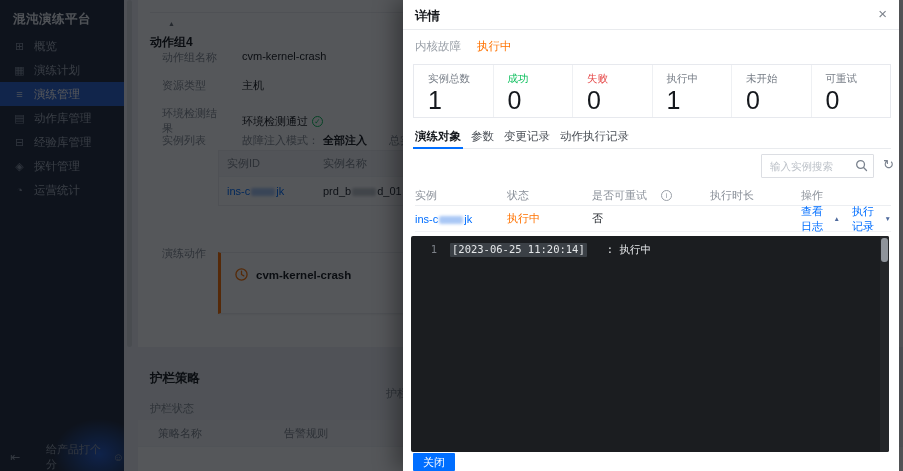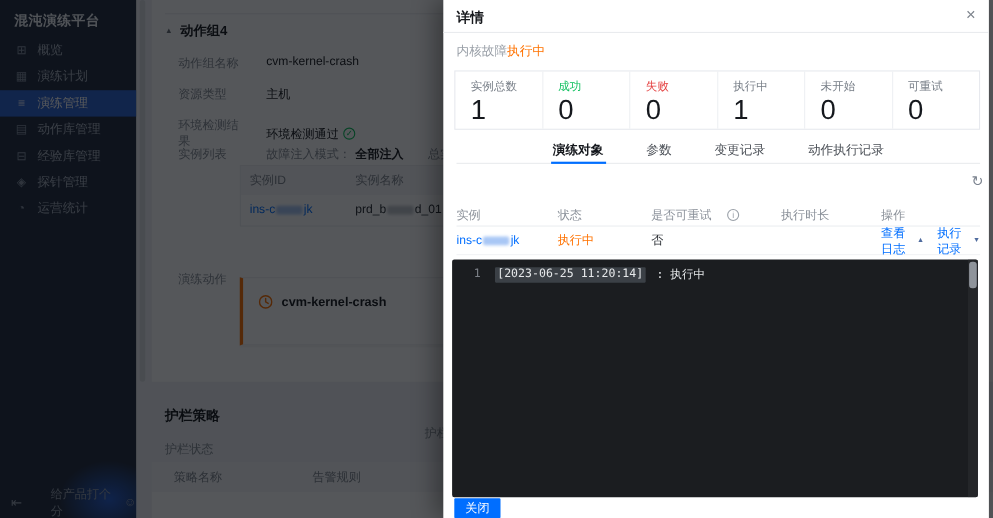--- a/index.html
+++ b/index.html
@@ -20,21 +20,21 @@
   .sb-footer { position:absolute; bottom:0; left:0; right:0; height:28px; display:flex; align-items:center; color:#97a0ae; font-size:11px; }
   .sb-footer .collapse { margin-left:10px; font-size:12px; }
   .sb-footer .rate { margin-left:26px; display:flex; align-items:center; gap:4px; }
   .sb-footer .rate .smiley { font-size:11px; }
 
   
   .main { position:absolute; left:124px; top:0; width:779px; height:471px; background:#eef0f4; z-index:1; }
   .v-scrollbar { position:absolute; left:3px; top:0; width:5px; height:347px; background:#d9dce1; border-radius:3px; }
   .bg-card { position:absolute; left:14px; right:0; top:0; height:347px; background:#ffffff; }
   .bg-divider { position:absolute; top:12px; left:12px; right:14px; border-bottom:1px solid #ececf0; }
-  .bg-group-head { position:absolute; top:20px; left:12px; display:flex; align-items:center; gap:7px; }
+  .bg-group-head { position:absolute; top:20px; left:12px; display:flex; align-items:center; gap:7px;flex-direction:column; }
   .bg-group-head .tri { font-size:7px; color:#6b7077; }
   .bg-group-head .t { font-weight:bold; font-size:12px; color:#17191d; }
   .bg-field { position:absolute; left:24px; display:flex; }
   .bg-field .fl { width:56px; color:#878d96; font-size:11px; }
   .bg-field .fv { margin-left:24px; color:#17191d; font-size:11px; }
   .env-pass { color:#0abf5b; display:flex; align-items:center; gap:4px; }
   .check-circle { width:11px; height:11px; border:1px solid #0abf5b; border-radius:50%; font-size:7.5px; line-height:9px; text-align:center; color:#0abf5b; display:inline-block; }
   .inject { display:flex; gap:4px; align-items:center; font-size:11px; }
   .inject .g { color:#878d96; } .inject .b { color:#17191d; font-weight:bold; }
   .inject .spacer { width:14px; }
@@ -61,29 +61,29 @@
   .guard-table .erow { height:25px; background:#fff; border-top:1px solid #f0f1f4; }
 
   
   .overlay { position:absolute; inset:0; background:rgba(4,7,12,.68); z-index:5; }
 
   
   .panel { position:absolute; left:403px; top:0; width:496px; height:471px; background:#fff; z-index:10; box-shadow:-8px 0 20px rgba(0,0,0,.35); }
   .p-header { position:absolute; top:0; left:0; right:0; height:30px; border-bottom:1px solid #e9ebee; }
   .p-title { position:absolute; left:12px; top:8px; font-weight:bold; font-size:12.5px; color:#17191d; }
   .p-close { position:absolute; right:12px; top:5px; font-size:15px; color:#7d838c; cursor:pointer; line-height:18px; }
-  .p-statusrow { position:absolute; top:39px; left:12px; display:flex; align-items:center; font-size:11.5px; }
+  .p-statusrow { position:absolute; top:39px; left:12px; display:flex; align-items:center; gap:16px; font-size:11.5px; }
   .p-fault { color:#9aa0a8; }
   .p-exec { color:#ff7200; }
   .stats-box { position:absolute; top:64px; left:10px; right:8px; height:54px; border:1px solid #e7e9ee; display:flex; background:#fff; }
   .stat { flex:1; padding:7px 0 0 14px; }
   .stat + .stat { border-left:1px solid #eef0f3; }
   .stat-label { font-size:10.5px; color:#777e87; }
   .stat-value { font-size:25px; color:#15181d; line-height:1.05; margin-top:1px; font-weight:400; }
-  .tabs { position:absolute; top:129px; left:12px; right:8px; display:flex; gap:39px; border-bottom:1px solid #e9ebee; height:20px; font-size:11.5px; color:#4a4f56;justify-content:center; }
+  .tabs { position:absolute; top:129px; left:12px; right:8px; display:flex; gap:10px; border-bottom:1px solid #e9ebee; height:20px; font-size:11.5px; color:#4a4f56; }
   .tab { cursor:pointer; position:relative; white-space:nowrap; }
   .tab.active { font-weight:bold; color:#15181d; }
   .tab.active::after { content:""; position:absolute; left:-2px; right:-2px; bottom:-1px; height:2px; background:#006eff; }
   .search-row { position:absolute; top:152px; left:12px; right:0; height:28px; }
   .search-box { position:absolute; right:25px; top:2px; width:113px; height:24px; border:1px solid #dcdee3; border-radius:1px; }
   .search-box input { position:absolute; inset:0; border:0; outline:none; padding:0 24px 0 8px; font-size:10.5px; color:#333; font-family:inherit; background:transparent; }
   .search-box input::placeholder { color:#bcc1c8; }
   .search-icon { position:absolute; right:5px; top:4px; }
   .refresh { position:absolute; right:5px; top:5px; font-size:13px; color:#7a828e; cursor:pointer; line-height:16px; }
   .obj-table { position:absolute; top:186px; left:12px; right:8px; font-size:11px; }
@@ -92,21 +92,21 @@
   .trow.data { height:27px; border-top:1px solid #eceef1; border-bottom:1px solid #f2f3f6; }
   .tc1 { width:92px; } .tc2 { width:85px; } .tc3 { width:90px; display:flex; align-items:center; gap:14px; } .tc4 { width:91px;margin-left:28px; } .tc5 { flex:1; display:flex; align-items:center; gap:12px; }
   .info-i { width:11px; height:11px; border:1px solid #9aa0a8; border-radius:50%; color:#9aa0a8; font-size:8px; line-height:9px; text-align:center; display:inline-block; font-style:normal; }
   .op-link { color:#006eff; cursor:pointer; display:flex; align-items:center; gap:3px; }
   .op-link .caret { font-size:6.5px; color:#4f6b9e; }
   .st-orange { color:#ff7200; }
   .console { position:absolute; top:236px; left:8px; right:10px; height:216px; background:#1b1d20; border-radius:2px; font-family:"DejaVu Sans Mono","Liberation Mono",monospace; font-size:10.5px; overflow:hidden; }
   .log-line { display:flex; padding-top:7px; color:#e6e8ea; white-space:pre; }
   .log-ln { width:26px; text-align:right; margin-right:13px; color:#7c8087; }
   .log-ts { background:#3b4046; padding:0 2px; border-radius:1px; }
-  .log-msg { margin-left:10px; }
+  .log-msg { margin-left:20px; }
   .console-track { position:absolute; right:0; top:0; bottom:0; width:9px; background:#242629; }
   .console-thumb { position:absolute; right:1px; top:2px; width:7px; height:24px; background:#8f949b; border-radius:3px; }
   .close-btn { position:absolute; left:10px; top:453px; width:42px; height:18px; background:#006eff; color:#fff; text-align:center; line-height:18px; font-size:11px; border:none; border-radius:1px; cursor:pointer; font-family:inherit; }
 </style>
 </head>
 <body>
 
 <div class="app">
 
   <div class="sidebar">
@@ -259,20 +259,27 @@
     </div>
 
     <div class="tabs">
       <div class="tab active">演练对象</div>
       <div class="tab">参数</div>
       <div class="tab">变更记录</div>
       <div class="tab">动作执行记录</div>
     </div>
 
     <div class="search-row">
+      <span class="search-box">
+        <input type="text" placeholder="输入实例搜索" style="">
+        <svg class="search-icon" width="13" height="13" viewBox="0 0 14 14">
+          <circle cx="6" cy="6" r="4.2" fill="none" stroke="#7a828e" stroke-width="1.4"></circle>
+          <path d="M9.2 9.2 L12.4 12.4" stroke="#7a828e" stroke-width="1.4" stroke-linecap="round"></path>
+        </svg>
+      </span>
       <span class="refresh">↻</span>
     </div>
 
     <div class="obj-table">
       <div class="trow head">
         <span class="tc1">实例</span>
         <span class="tc2">状态</span>
         <span class="tc3">
           <span>是否可重试</span>
           <span class="info-i">i</span>

